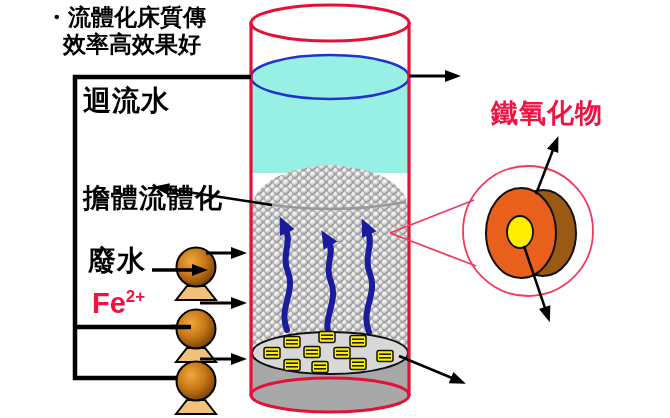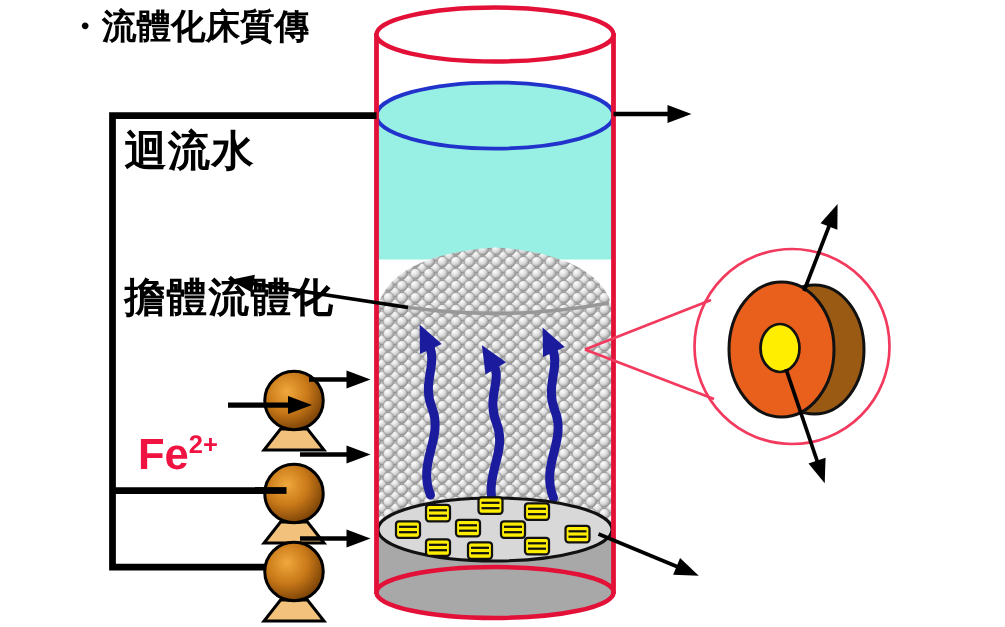--- a/index.html
+++ b/index.html
@@ -174,27 +174,30 @@
       <ellipse cx="543" cy="233" rx="33" ry="43" stroke="#111" stroke-width="2" fill="#9a5a14"></ellipse>
       <ellipse cx="521" cy="233" rx="35" ry="45" stroke="#111" stroke-width="2" fill="#e8601c"></ellipse>
       <ellipse cx="520" cy="232" rx="13" ry="16" stroke="#111" stroke-width="1.8" fill="#ffee00"></ellipse>
       <line x1="536" y1="194" x2="553" y2="150" stroke="#000" stroke-width="2.5" marker-end="url(#ahB)"></line>
       <line x1="524" y1="246" x2="545" y2="308" stroke="#000" stroke-width="2.5" marker-end="url(#ahB)"></line>
     </g>
   </svg>
 
   <div class="title-block">
     <div>・流體化床質傳</div>
+    <div class="title-line2">效率高效果好</div>
   </div>
 
   <div class="lbl" style="left:83px;top:86px;font-size:28px;">迴流水</div>
 
   <div class="lbl" style="left:83px;top:152px;font-size:27px;margin-top:32px;">擔體流體化</div>
 
+  <div class="lbl" style="left:88px;top:246px;font-size:28px;">廢水</div>
 
   <div class="lbl red" style="left:92px;top:288px;font-size:29px;letter-spacing:0;"><span>Fe</span><sup class="chem">2+</sup></div>
 
 
 
+  <div class="lbl red" style="left:491px;top:99px;font-size:27px;">鐵氧化物</div>
 
 
 
 </div>
 
 </body></html>

